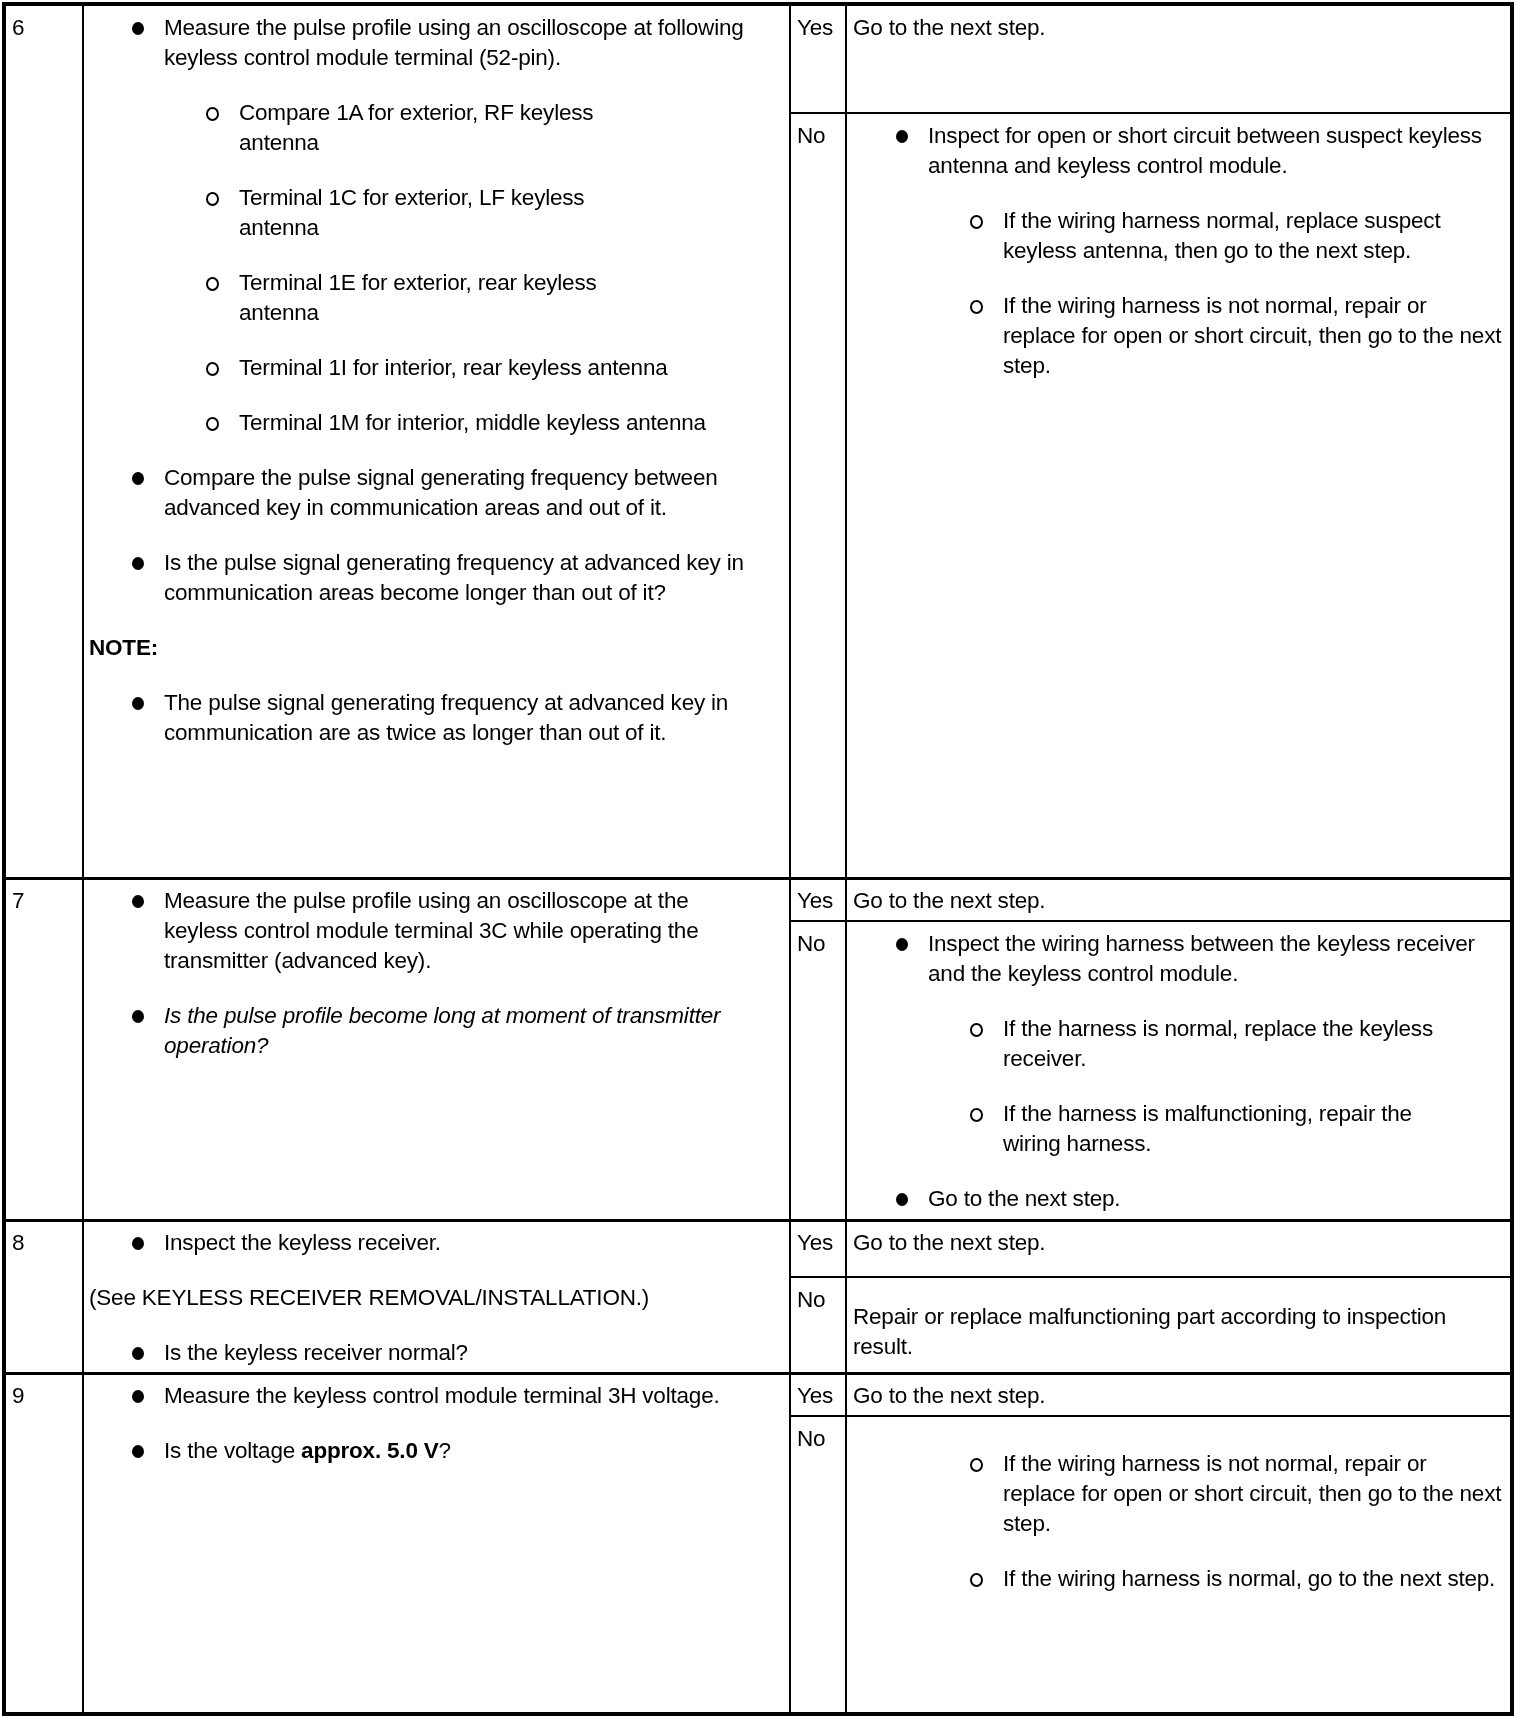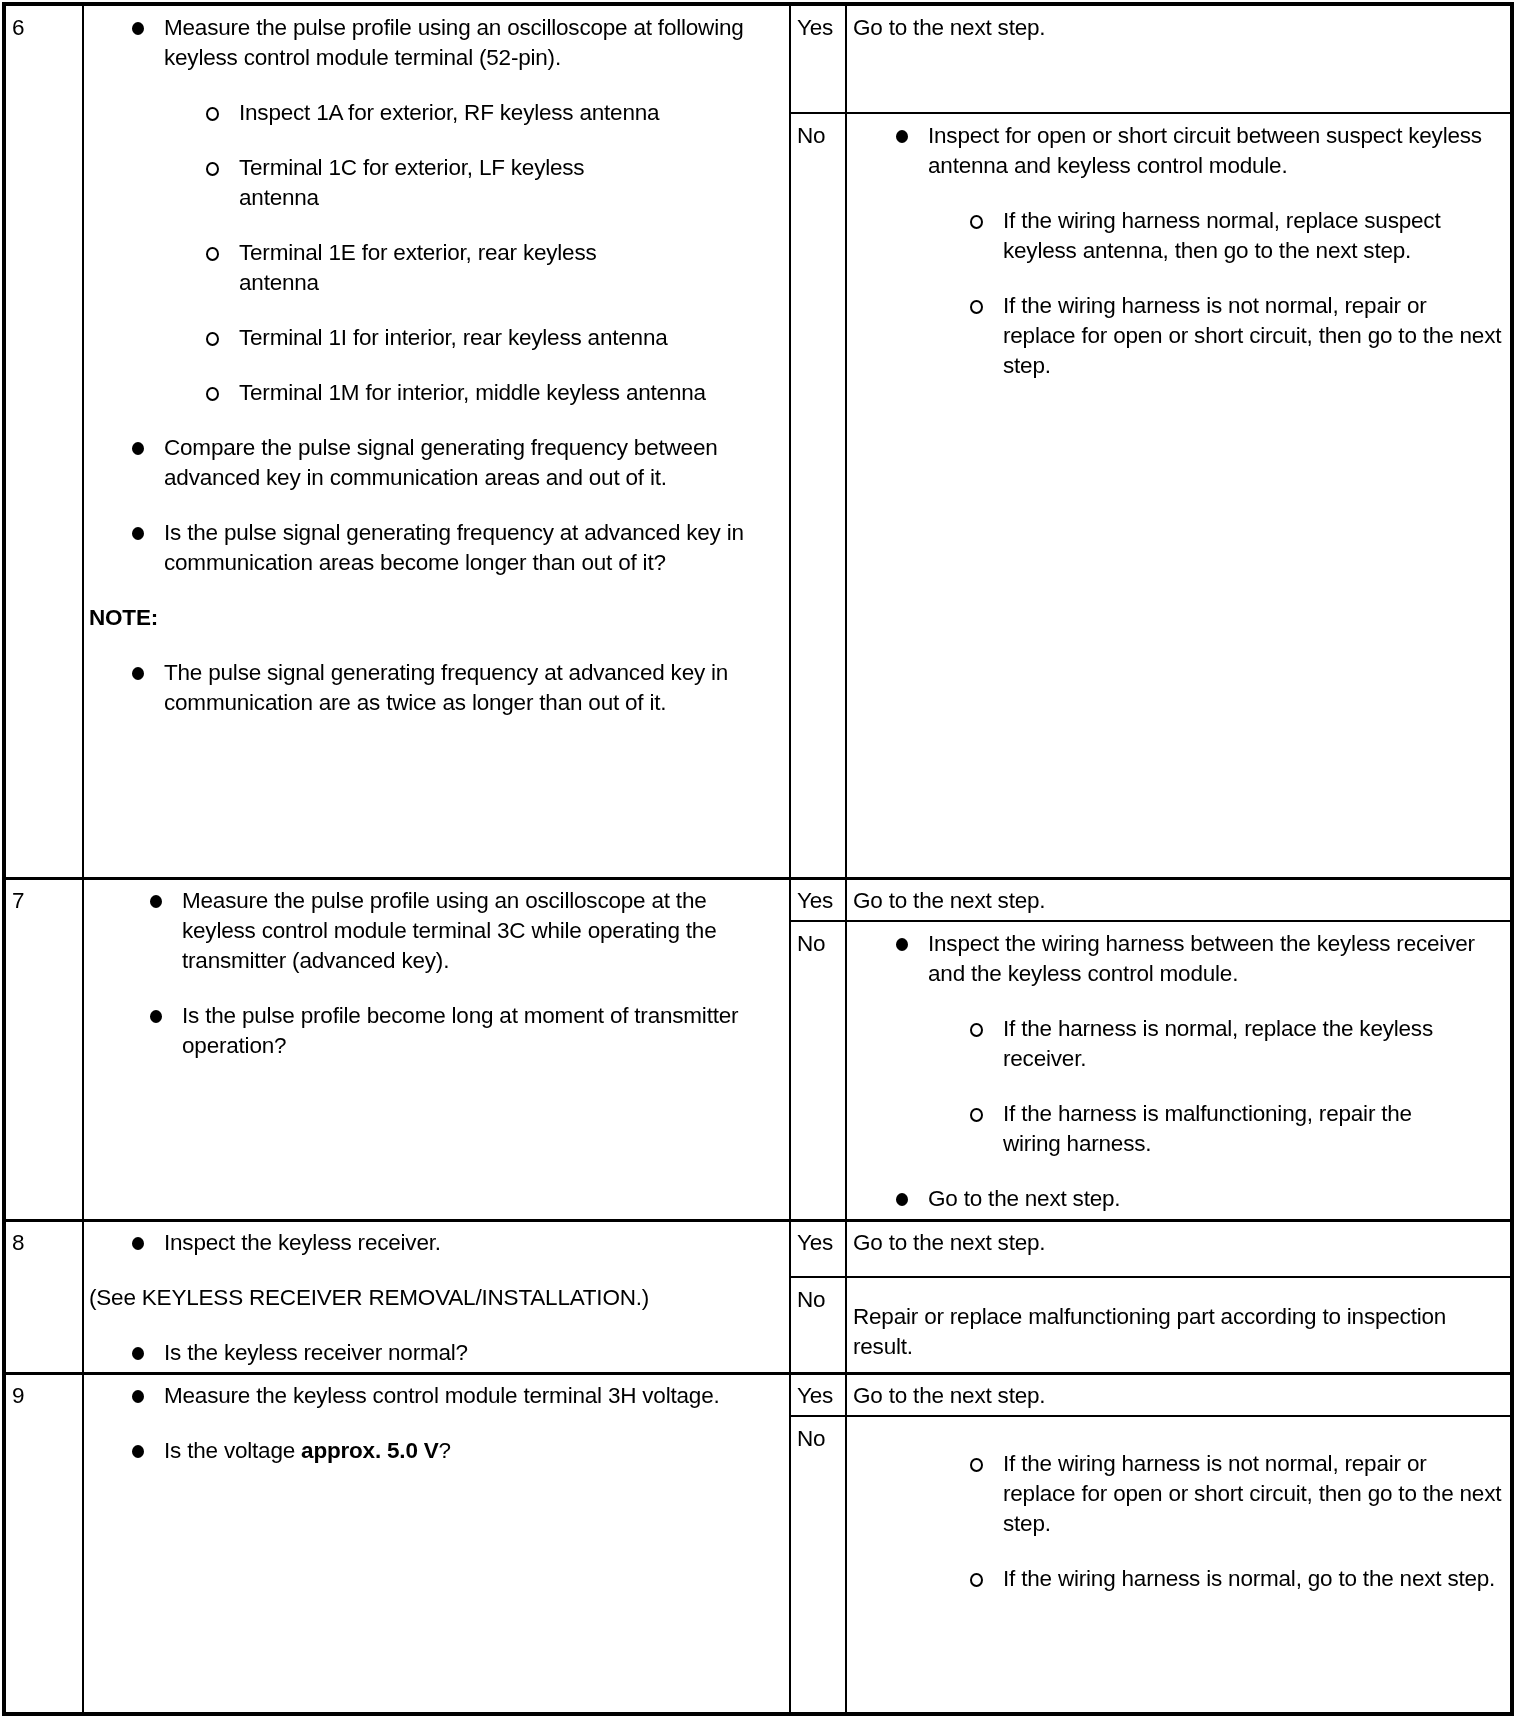--- a/index.html
+++ b/index.html
@@ -61,21 +61,21 @@
 <div class="hline thin" style="left:789px;width:725px;top:112px;"></div>
 <div class="hline thin" style="left:789px;width:725px;top:920px;"></div>
 <div class="hline thin" style="left:789px;width:725px;top:1276px;"></div>
 <div class="hline thin" style="left:789px;width:725px;top:1415px;"></div>
 
 <div class="cell stepnum" style="left:4px;top:13px;width:78px;">6</div>
 
 <div class="cell" style="left:0px;top:13px;width:789px;">
   <div class="l1">Measure the pulse profile using an oscilloscope at following keyless control module terminal (52-pin).</div>
   <div class="gap"></div>
-  <div class="l2" style="padding-right:120px;">Inspect 1A for exterior, RF keyless antenna</div>
+  <div class="l2" style="padding-right:120px;">Compare 1A for exterior, RF keyless antenna</div>
   <div class="gap"></div>
   <div class="l2" style="padding-right:120px;">Terminal 1C for exterior, LF keyless antenna</div>
   <div class="gap"></div>
   <div class="l2" style="padding-right:120px;">Terminal 1E for exterior, rear keyless antenna</div>
   <div class="gap"></div>
   <div class="l2">Terminal 1I for interior, rear keyless antenna</div>
   <div class="gap"></div>
   <div class="l2" style="padding-right:80px;">Terminal 1M for interior, middle keyless antenna</div>
   <div class="gap"></div>
   <div class="l1">Compare the pulse signal generating frequency between advanced key in communication areas and out of it.</div>
@@ -94,24 +94,24 @@
 <div class="cell" style="left:764px;top:121px;width:750px;">
   <div class="r-l1">Inspect for open or short circuit between suspect keyless antenna and keyless control module.</div>
   <div class="gap"></div>
   <div class="r-l2">If the wiring harness normal, replace suspect keyless antenna, then go to the next step.</div>
   <div class="gap"></div>
   <div class="r-l2">If the wiring harness is not normal, repair or replace for open or short circuit, then go to the next step.</div>
 </div>
 
 <div class="cell stepnum" style="left:4px;top:886px;width:78px;">7</div>
 
-<div class="cell" style="left:0px;top:886px;width:789px;margin-left:18px;">
+<div class="cell" style="left:0px;top:886px;width:789px;">
   <div class="l1" style="padding-right:40px;">Measure the pulse profile using an oscilloscope at the keyless control module terminal 3C while operating the transmitter (advanced key).</div>
   <div class="gap"></div>
-  <div class="l1" style="padding-right:40px;">Is the pulse profile become long at moment of transmitter operation?</div>
+  <div class="l1" style="padding-right:40px;font-style:italic;">Is the pulse profile become long at moment of transmitter operation?</div>
 </div>
 
 <div class="cell yn" style="left:791px;top:886px;width:54px;">Yes</div>
 <div class="cell res" style="left:847px;top:886px;width:667px;">Go to the next step.</div>
 
 <div class="cell yn" style="left:791px;top:929px;width:54px;">No</div>
 <div class="cell" style="left:764px;top:929px;width:750px;">
   <div class="r-l1">Inspect the wiring harness between the keyless receiver and the keyless control module.</div>
   <div class="gap"></div>
   <div class="r-l2" style="padding-right:62px;">If the harness is normal, replace the keyless receiver.</div>

